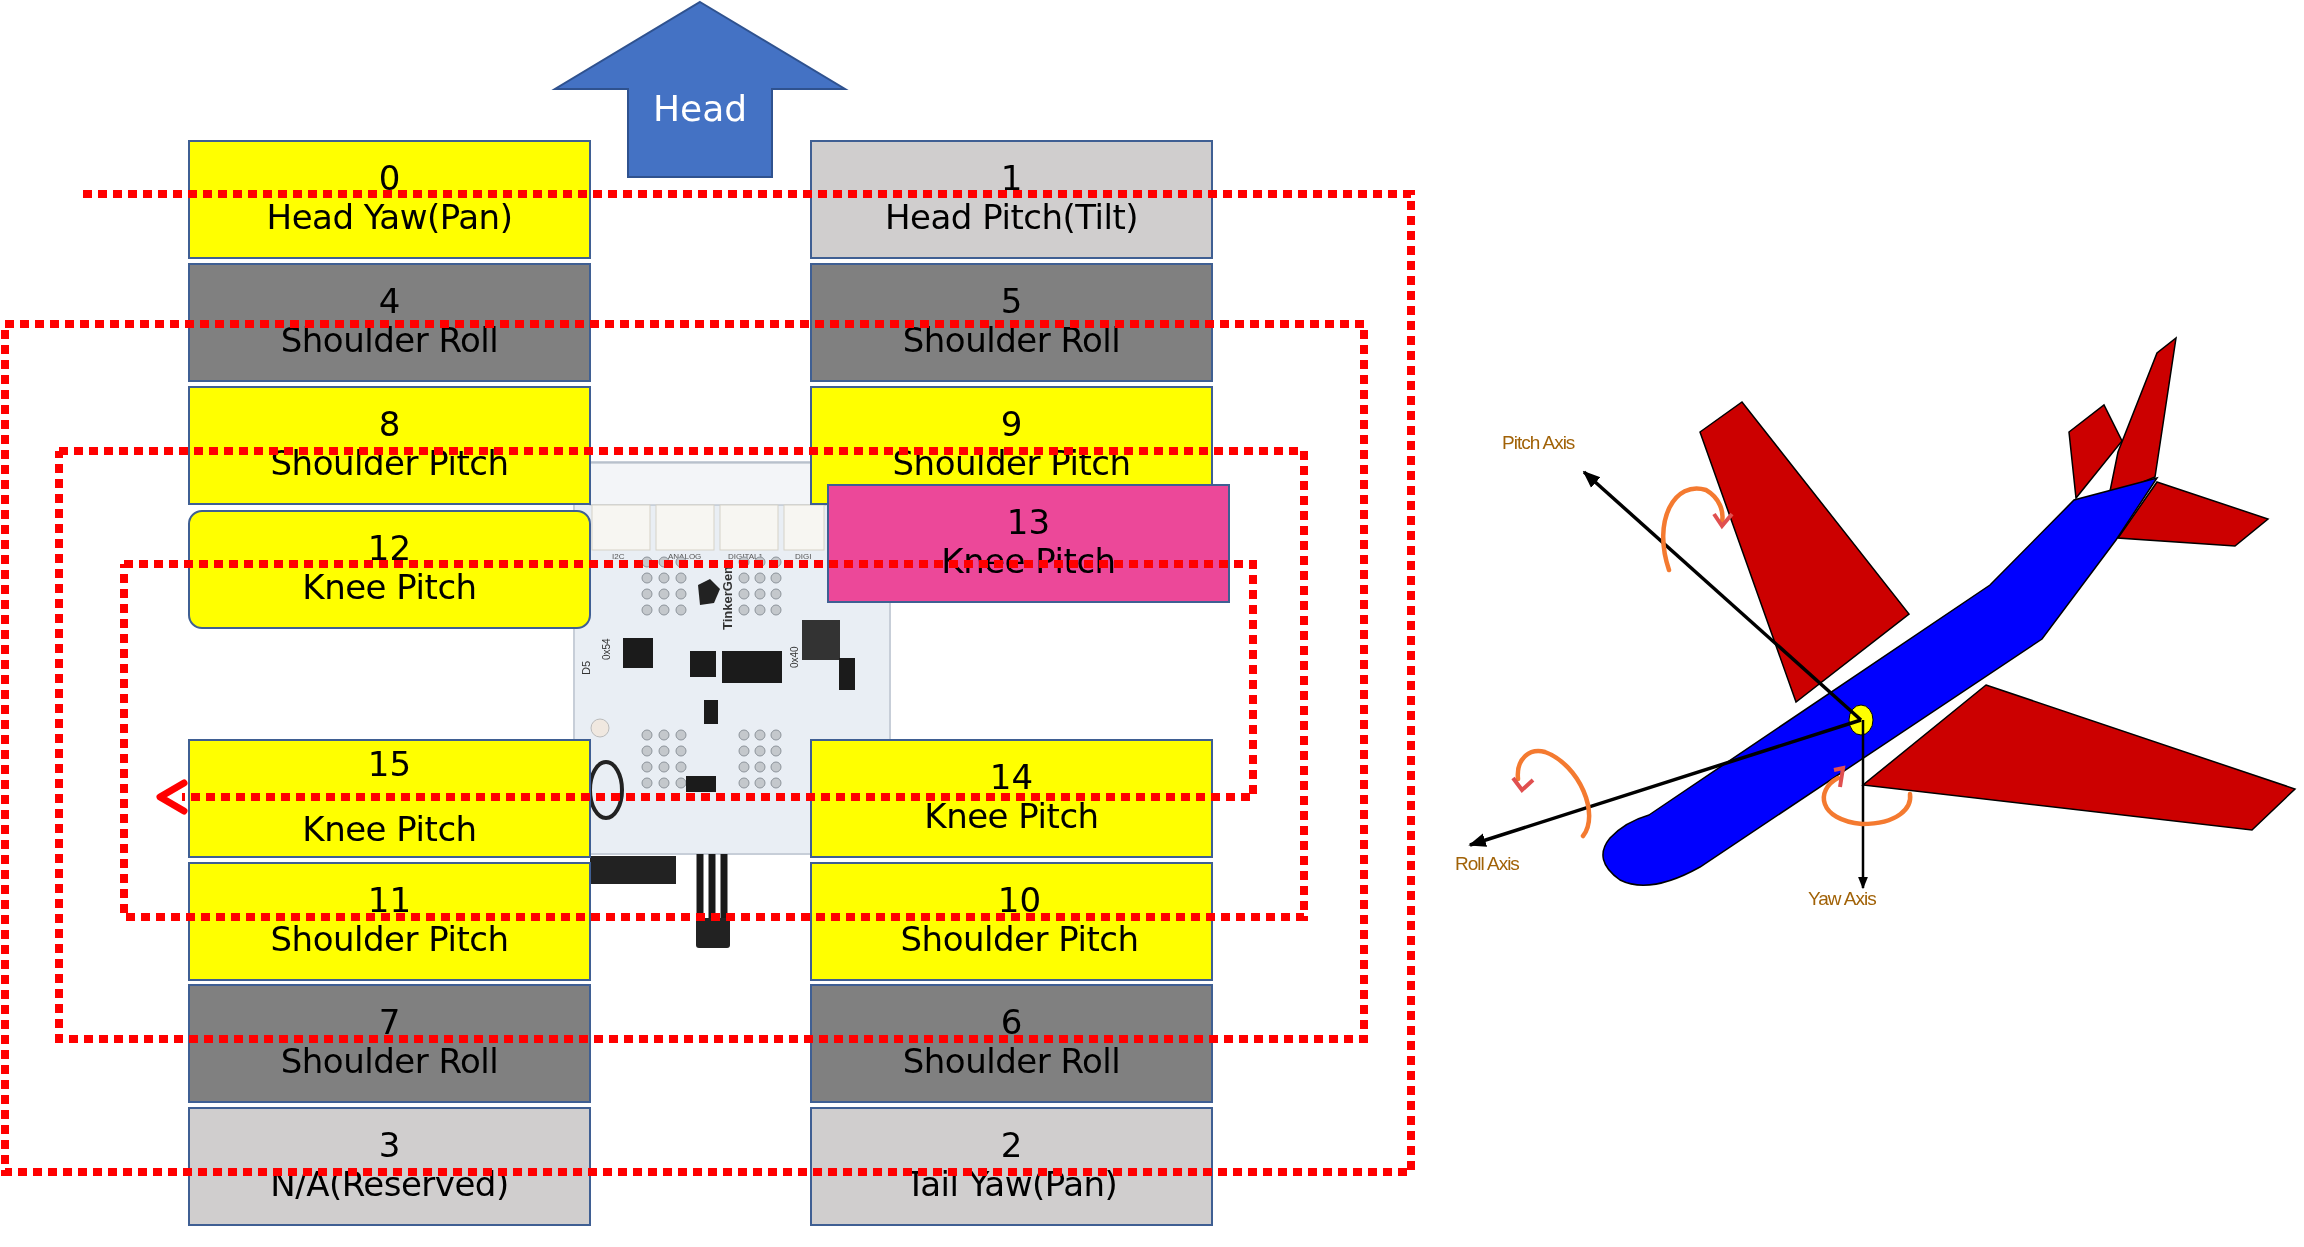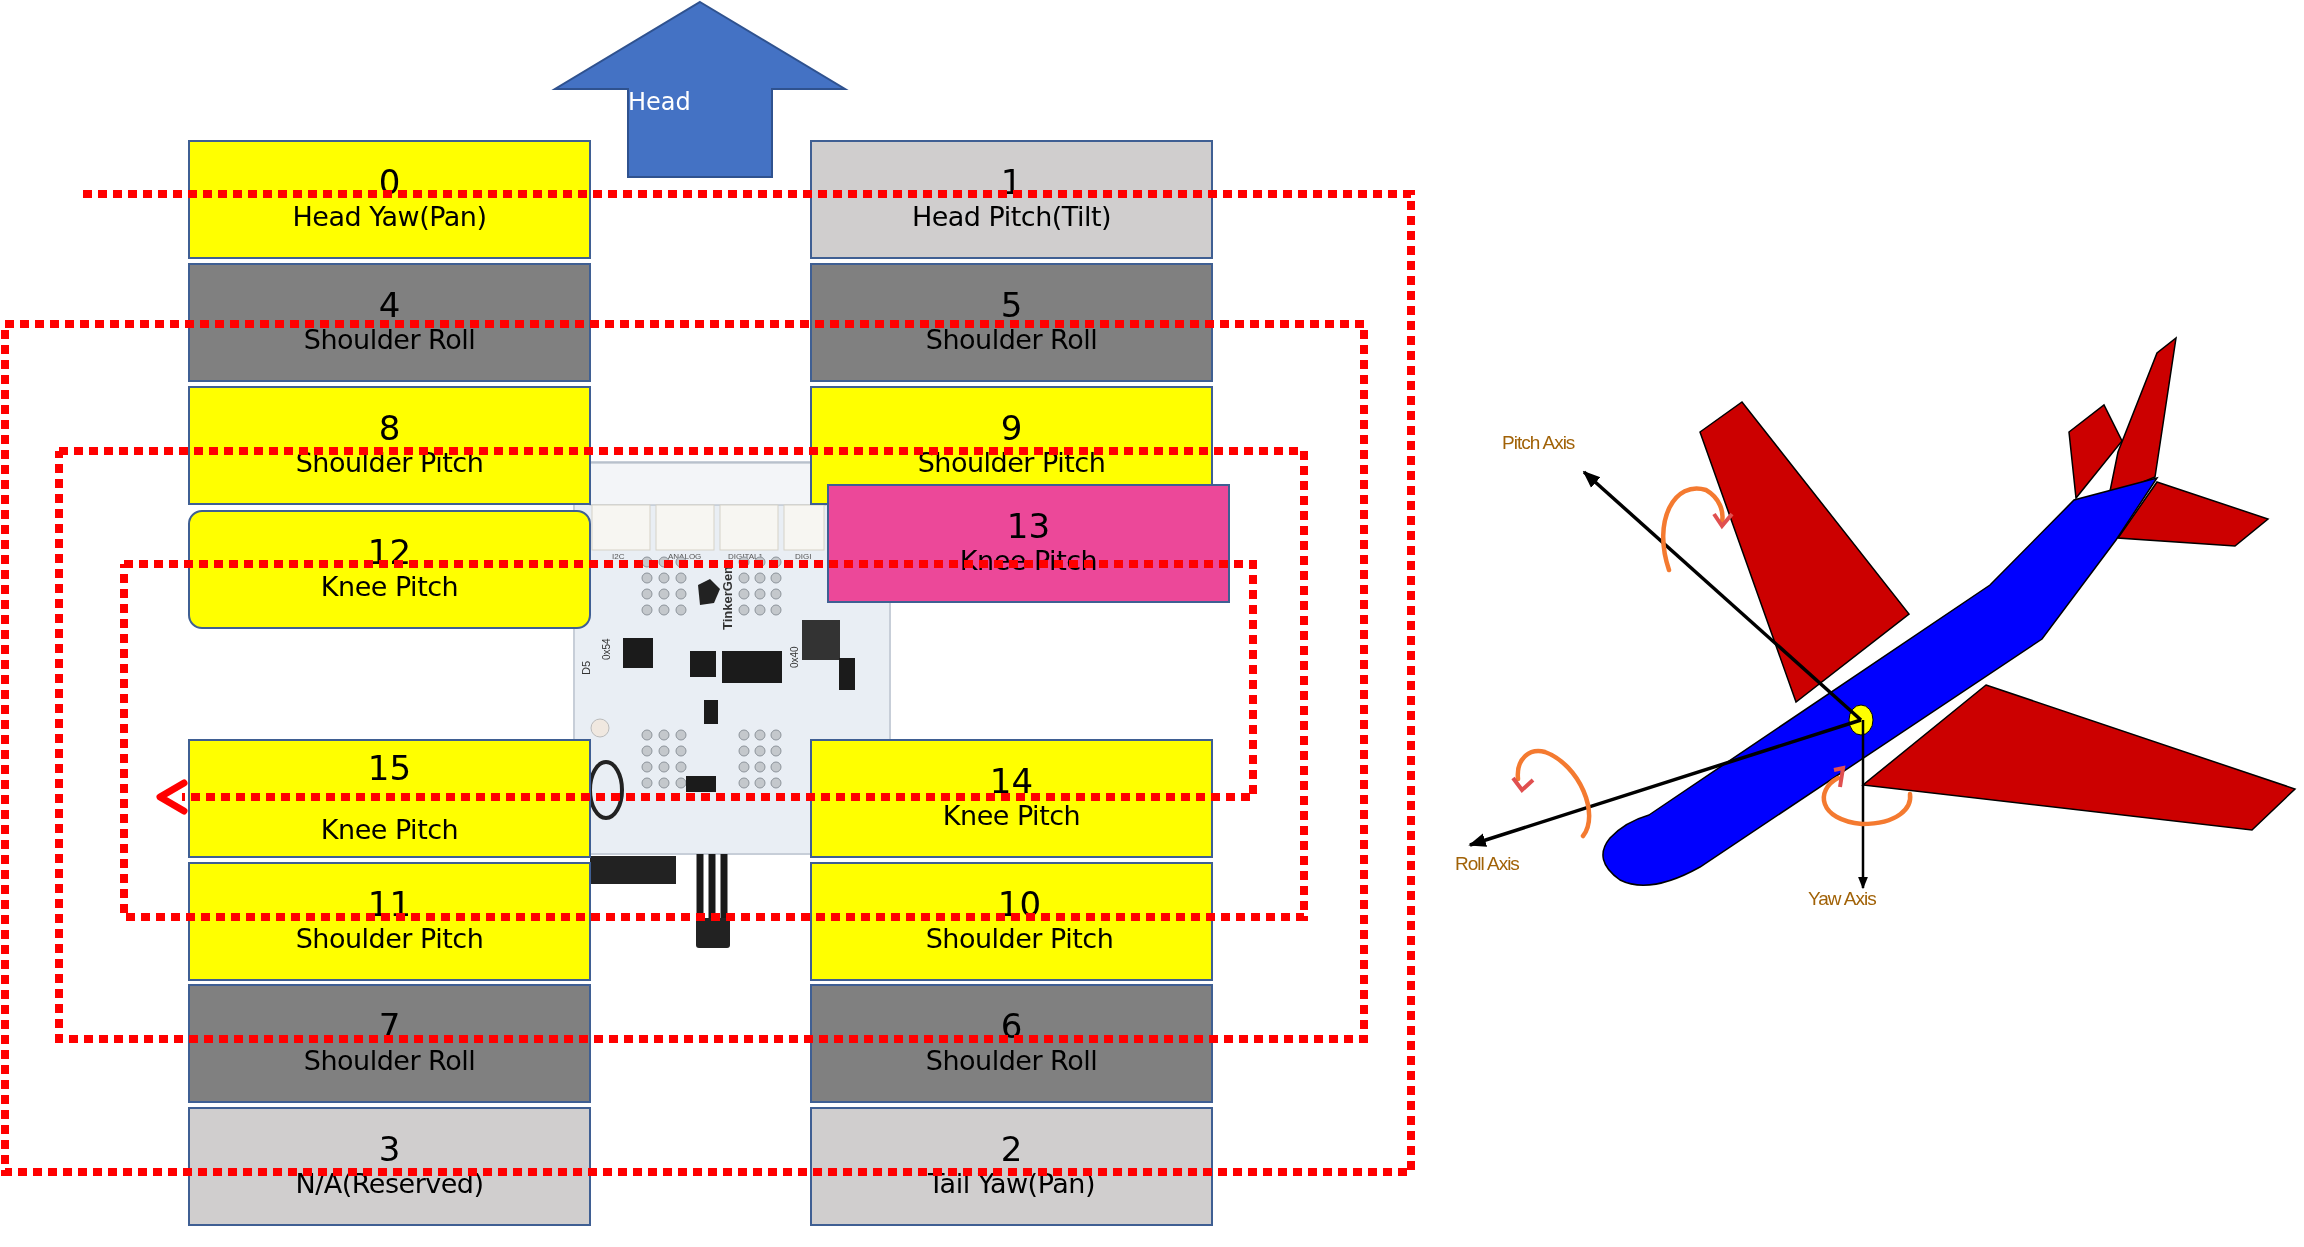--- a/index.html
+++ b/index.html
@@ -7,29 +7,29 @@
   #stage { position: absolute; left: 0; top: 0; width: 2304px; height: 1247px; }
   .servo-box {
     position: absolute; box-sizing: border-box;
     width: 403px; height: 119px;
     border: 2.5px solid #3f5f93;
     display: flex; flex-direction: column; align-items: center; justify-content: center;
     font-family: "DejaVu Sans", sans-serif; color: #000;
     z-index: 2;
   }
   .servo-box .ch { font-size: 34px; line-height: 1.05; }
-  .servo-box .lbl { font-size: 27px; line-height: 1.2; letter-spacing: -0.5px; text-align: right; }
+  .servo-box .lbl { font-size: 34px; line-height: 1.2; letter-spacing: -0.5px; text-align: right; }
   .col-left { left: 188px; }
   .col-right { left: 810px; }
   #board { position: absolute; z-index: 1; }
   #loops { position: absolute; left: 0; top: 0; z-index: 3; pointer-events: none; }
   #head-arrow { position: absolute; left: 0; top: 0; z-index: 4; }
   .head-label {
-    position: absolute; left: 628px; width: 144px; top: 88px; text-align: left;
-    color: #ffffff; font-family: "DejaVu Sans", sans-serif; font-size: 24px; z-index: 5;
+    position: absolute; left: 628px; width: 144px; top: 88px; text-align: center;
+    color: #ffffff; font-family: "DejaVu Sans", sans-serif; font-size: 36px; z-index: 5;
   }
   #plane { position: absolute; left: 0; top: 0; z-index: 2; }
   .axis-label { position: absolute; font-family: "Liberation Sans", sans-serif; font-size: 19px; color: #a16207; z-index: 5; white-space: nowrap; letter-spacing: -1px; }
 </style>
 </head>
 <body>
 
 <div id="stage">
 
   <svg id="board" width="2304" height="1247" style="left:0;top:0;">

